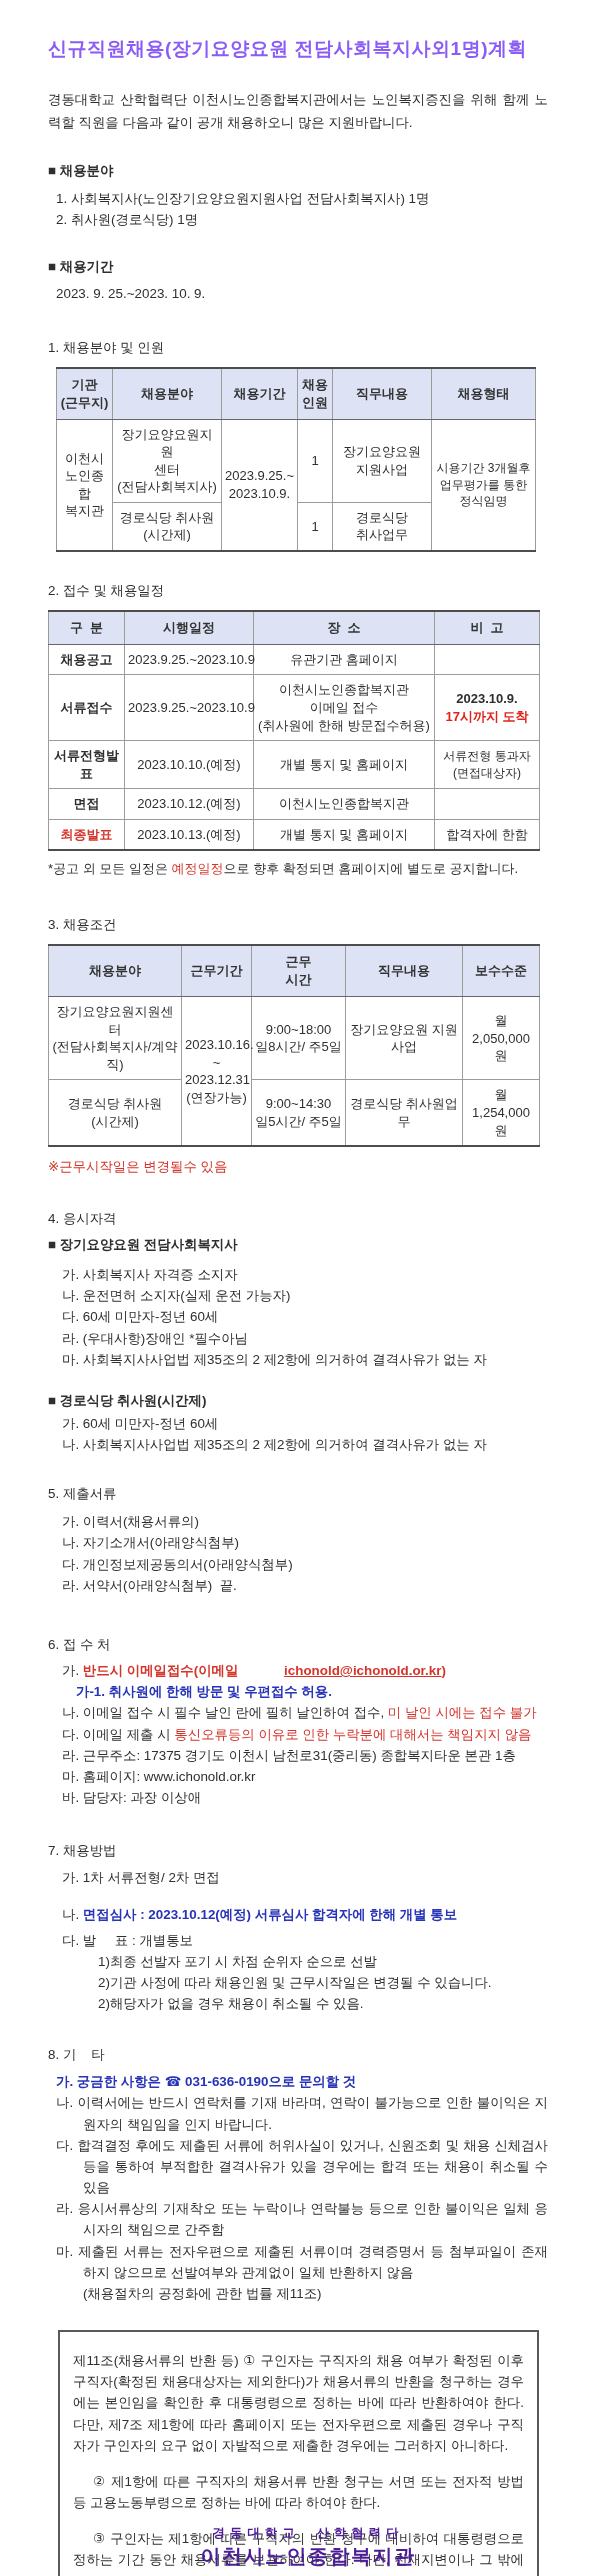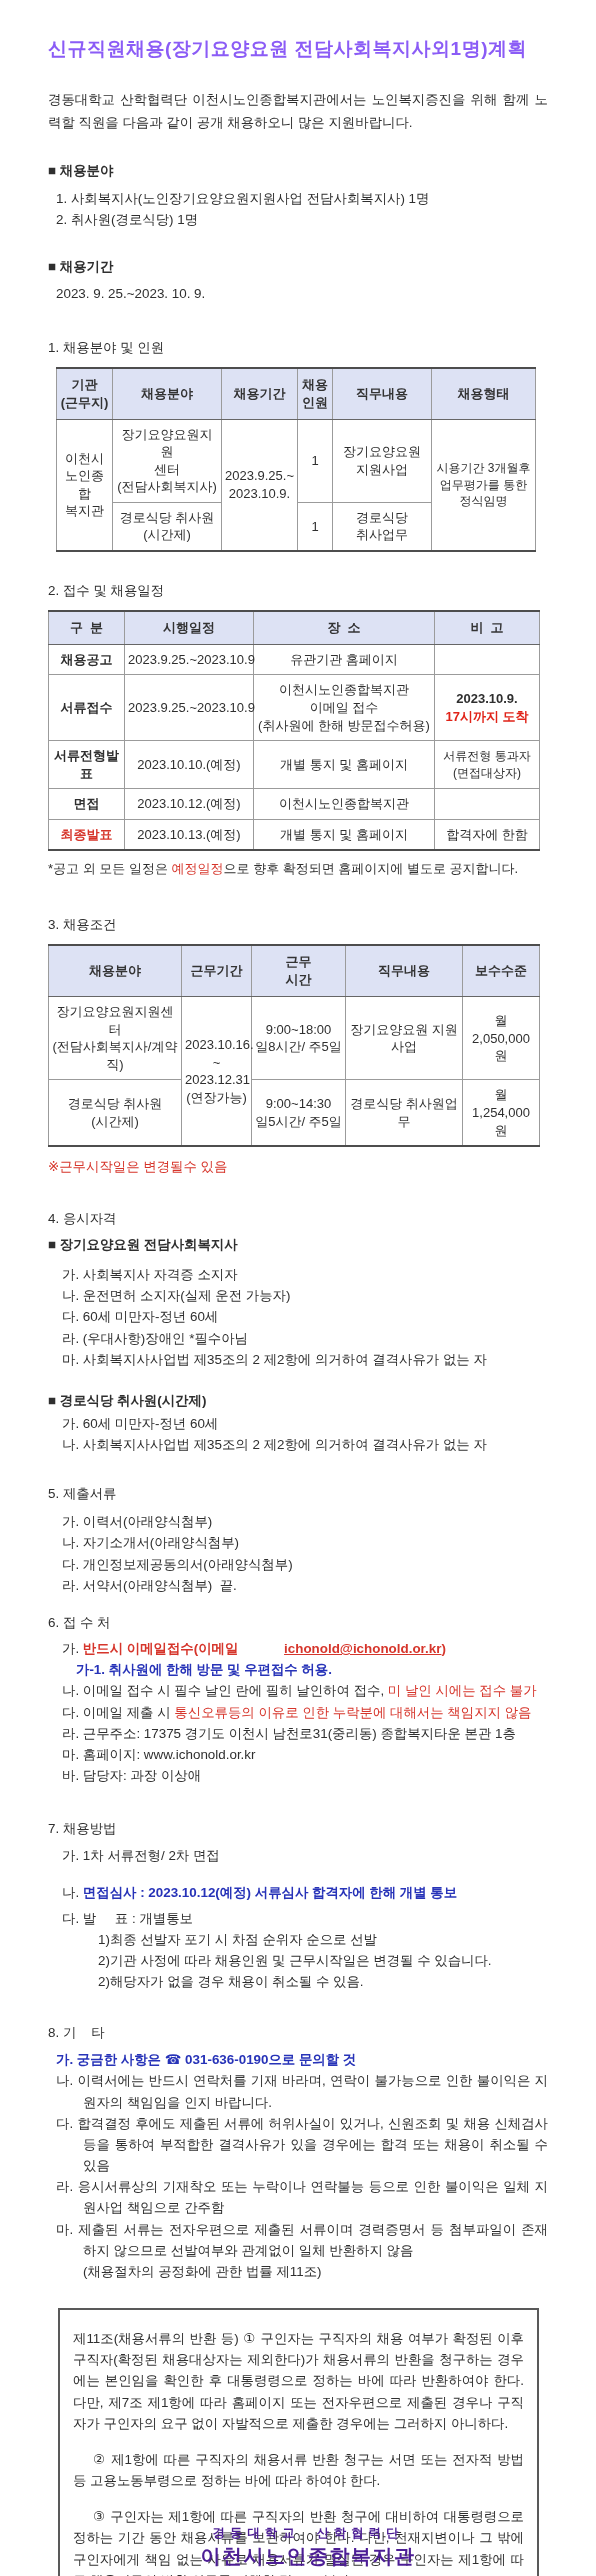--- a/index.html
+++ b/index.html
@@ -233,27 +233,27 @@
       <div class="it">마. 사회복지사사업법 제35조의 2 제2항에 의거하여 결격사유가 없는 자</div>
     </div>
     <div class="group-head">■ 경로식당 취사원(시간제)</div>
     <div style="margin-left:14px;margin-top:3px;">
       <div class="it">가. 60세 미만자-정년 60세</div>
       <div class="it">나. 사회복지사사업법 제35조의 2 제2항에 의거하여 결격사유가 없는 자</div>
     </div>
 
     <div class="num-head" style="margin-top:30px;">5. 제출서류</div>
     <div style="margin-left:14px;margin-top:8px;">
-      <div class="it sp">가. 이력서(아래양식첨부)</div>
+      <div class="it sp">가. 이력서(채용서류의)</div>
       <div class="it sp">나. 자기소개서(아래양식첨부)</div>
       <div class="it sp">다. 개인정보제공동의서(아래양식첨부)</div>
       <div class="it sp">라. 서약서(아래양식첨부)  끝.</div>
     </div>
 
-    <div class="num-head" style="margin-top:18px;">6. 접 수 처</div>
+    <div class="num-head" style="margin-top:40px;">6. 접 수 처</div>
     <div style="margin-left:14px;margin-top:6px;">
       <div class="it"><span>가. </span><span class="b red">반드시 이메일접수(이메일 </span><span class="b red email">ichonold@ichonold.or.kr</span><span class="b red">)</span></div>
       <div class="it b blue" style="margin-left:14px;">가-1. 취사원에 한해 방문 및 우편접수 허용.</div>
       <div class="it"><span>나. 이메일 접수 시 필수 날인 란에 필히 날인하여 접수, </span><span class="red">미 날인 시에는 접수 불가</span></div>
       <div class="it"><span>다. 이메일 제출 시 </span><span class="red">통신오류등의 이유로 인한 누락분에 대해서는 책임지지 않음</span></div>
       <div class="it">라. 근무주소: 17375 경기도 이천시 남천로31(중리동) 종합복지타운 본관 1층</div>
       <div class="it">마. 홈페이지: www.ichonold.or.kr</div>
       <div class="it">바. 담당자: 과장 이상애</div>
     </div>
 
@@ -267,21 +267,21 @@
         <div class="it">2)기관 사정에 따라 채용인원 및 근무시작일은 변경될 수 있습니다.</div>
         <div class="it">2)해당자가 없을 경우 채용이 취소될 수 있음.</div>
       </div>
     </div>
 
     <div class="num-head sp" style="margin-top:32px;">8. 기    타</div>
     <div style="margin-left:8px;margin-top:7px;">
       <div class="it b blue"><span>가. </span><span>궁금한 사항은</span> <span>☎</span> <span>031-636-0190으로 문의할 것</span></div>
       <div class="it hang">나. 이력서에는 반드시 연락처를 기재 바라며, 연락이 불가능으로 인한 불이익은 지원자의 책임임을 인지 바랍니다.</div>
       <div class="it hang">다. 합격결정 후에도 제출된 서류에 허위사실이 있거나, 신원조회 및 채용 신체검사 등을 통하여 부적합한 결격사유가 있을 경우에는 합격 또는 채용이 취소될 수 있음</div>
-      <div class="it hang">라. 응시서류상의 기재착오 또는 누락이나 연락불능 등으로 인한 불이익은 일체 지원사업 책임으로 간주함</div>
+      <div class="it hang">라. 응시서류상의 기재착오 또는 누락이나 연락불능 등으로 인한 불이익은 일체 응시자의 책임으로 간주함</div>
       <div class="it hang pre">마. 제출된 서류는 전자우편으로 제출된 서류이며 경력증명서 등 첨부파일이 존재하지 않으므로 선발여부와 관계없이 일체  반환하지 않음
 (채용절차의 공정화에 관한 법률 제11조)</div>
     </div>
 
     <div class="law-box">
       <p>제11조(채용서류의 반환 등) ① 구인자는 구직자의 채용 여부가 확정된 이후 구직자(확정된 채용대상자는 제외한다)가 채용서류의 반환을 청구하는 경우에는 본인임을 확인한 후 대통령령으로 정하는 바에 따라 반환하여야 한다. 다만, 제7조 제1항에 따라 홈페이지 또는 전자우편으로 제출된 경우나 구직자가 구인자의 요구 없이 자발적으로 제출한 경우에는 그러하지 아니하다.</p>
       <p class="ind">② 제1항에 따른 구직자의 채용서류 반환 청구는 서면 또는 전자적 방법 등 고용노동부령으로 정하는 바에 따라 하여야 한다.</p>
       <p class="ind">③ 구인자는 제1항에 따른 구직자의 반환 청구에 대비하여 대통령령으로 정하는 기간 동안 채용서류를 보관하여야 한다. 다만, 천재지변이나 그 밖에 구인자에게 책임 없는 사유로 채용서류가 멸실된 경우 구인자는 제1항에 따른 채용서류의 반환 의무를 이행한 것으로 본다.</p>
 
     </div>

